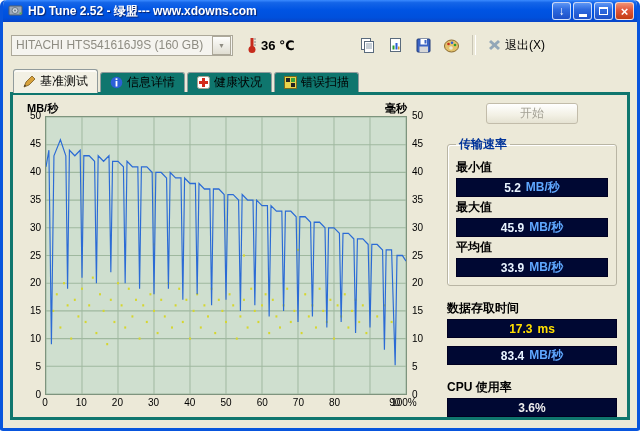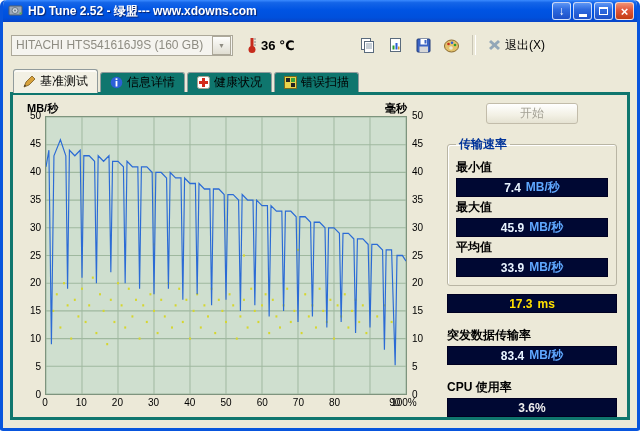--- a/index.html
+++ b/index.html
@@ -382,46 +382,46 @@
     </div>
 
     <div class="side">
       <button class="start-btn">开始</button>
 
       <fieldset class="group">
         <legend>传输速率</legend>
 
         <div class="stat-label">最小值</div>
         <div class="valuebox">
-          <span class="v-blue">7.4</span>
+          <span class="v-blue">5.2</span>
           <span class="u-blue">MB/秒</span>
         </div>
 
         <div class="stat-label">最大值</div>
         <div class="valuebox">
           <span class="v-blue">45.9</span>
           <span class="u-blue">MB/秒</span>
         </div>
 
         <div class="stat-label">平均值</div>
         <div class="valuebox">
           <span class="v-blue">33.9</span>
           <span class="u-blue">MB/秒</span>
         </div>
       </fieldset>
 
       <div class="stat">
+        <div class="stat-label">数据存取时间</div>
         <div class="valuebox">
           <span class="v-yellow">17.3</span>
           <span class="u-yellow">ms</span>
         </div>
       </div>
 
       <div class="stat">
-        <div class="stat-label">突发数据传输率</div>
         <div class="valuebox">
           <span class="v-blue">83.4</span>
           <span class="u-blue">MB/秒</span>
         </div>
       </div>
 
       <div class="stat">
         <div class="stat-label">CPU 使用率</div>
         <div class="valuebox">
           <span class="v-white">3.6%</span>

